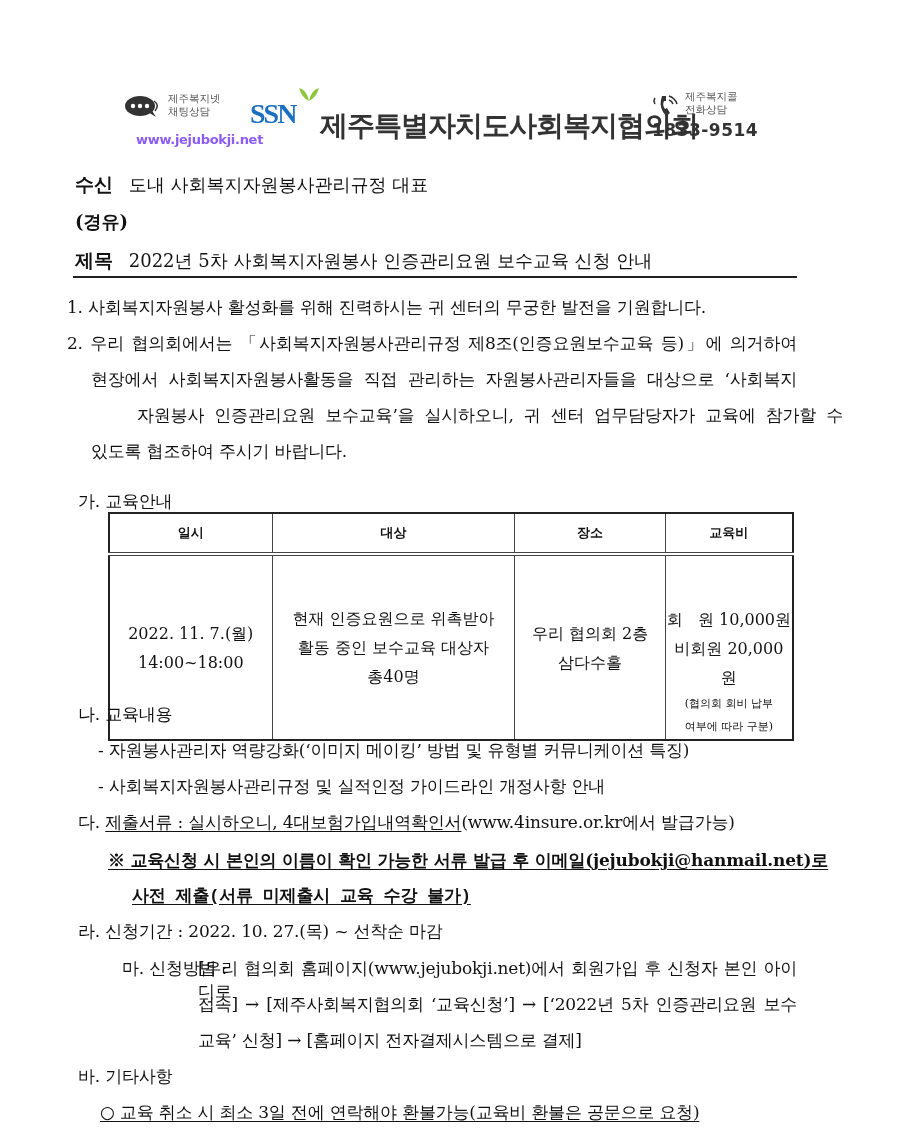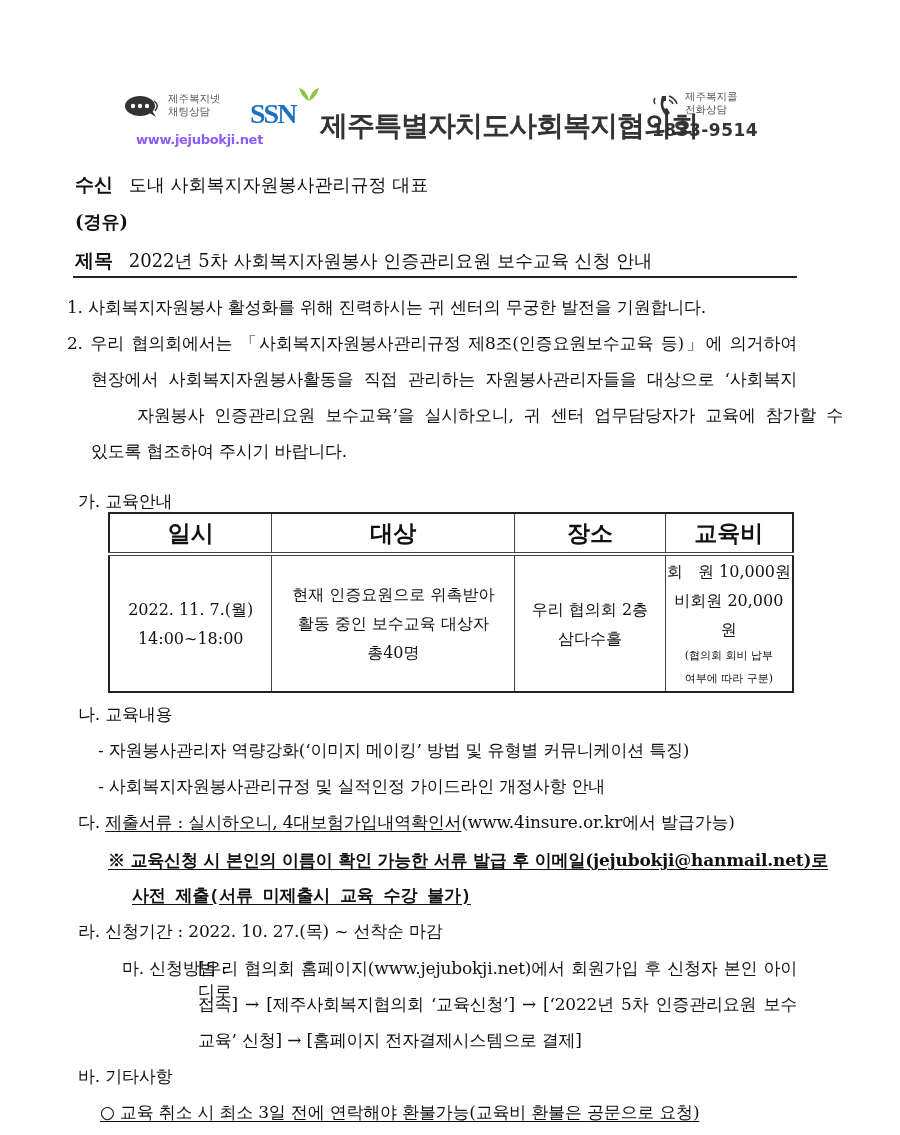--- a/index.html
+++ b/index.html
@@ -21,21 +21,21 @@
   .phone-num { position:absolute; left:0px; top:30px; font-family:"DejaVu Sans","Liberation Sans",sans-serif; font-size:17px; font-weight:bold; color:#333; letter-spacing:0.5px; }
 
   .meta-label { font-weight:bold; font-size:19px; }
   .meta-line { left:75px; font-size:18px; white-space:nowrap; }
   .rule { left:73px; width:724px; top:276px; height:2px; background:#222; }
 
   .body-text { font-size:17px; white-space:nowrap; letter-spacing:-0.2px; }
   .just { text-align:justify; text-align-last:justify; white-space:normal; }
 
   table.edu { position:absolute; left:108px; top:512px; width:686px; border-collapse:collapse; border:2px solid #222; font-size:16px; }
-  table.edu th { font-family:Liberation Serif, serif; font-weight:bold; font-size:23px; height:36px; border-right:1px solid #444; border-bottom:4px double #444; }
+  table.edu th { font-family:Liberation Serif, serif; font-weight:bold; font-size:13px; height:36px; border-right:1px solid #444; border-bottom:4px double #444; }
   table.edu td { border-right:1px solid #444; text-align:center; height:128px; line-height:29px; vertical-align:middle; }
   table.edu th:last-child, table.edu td:last-child { border-right:none; }
   .small-note { font-size:11px; line-height:23px; }
 
   .ul { text-decoration:underline; text-underline-offset:3px; }
   .bold { font-weight:bold; }
 </style>
 </head>
 <body>
 
@@ -115,21 +115,21 @@
       <td>
         <div>현재 인증요원으로 위촉받아</div>
         <div>활동 중인 보수교육 대상자</div>
         <div>총40명</div>
       </td>
       <td>
         <div>우리 협의회 2층</div>
         <div>삼다수홀</div>
       </td>
       <td>
-        <div style="white-space:pre;">회   원 10,000원</div>
+        <div style="white-space:pre;margin-top:48px;">회   원 10,000원</div>
         <div>비회원 20,000원</div>
         <div class="small-note">(협의회 회비 납부</div>
         <div class="small-note">여부에 따라 구분)</div>
       </td>
     </tr>
   </tbody>
 </table>
 
 <div class="abs body-text" style="left:78px; top:703px;">나. 교육내용</div>
 <div class="abs body-text" style="left:98px; top:739px;">- 자원봉사관리자 역량강화(‘이미지 메이킹’ 방법 및 유형별 커뮤니케이션 특징)</div>

